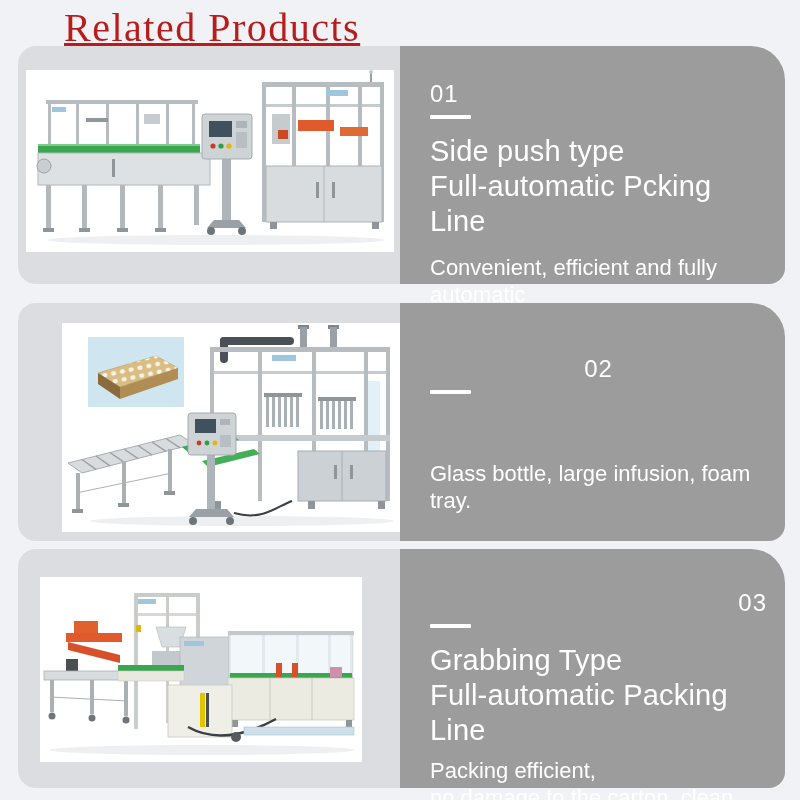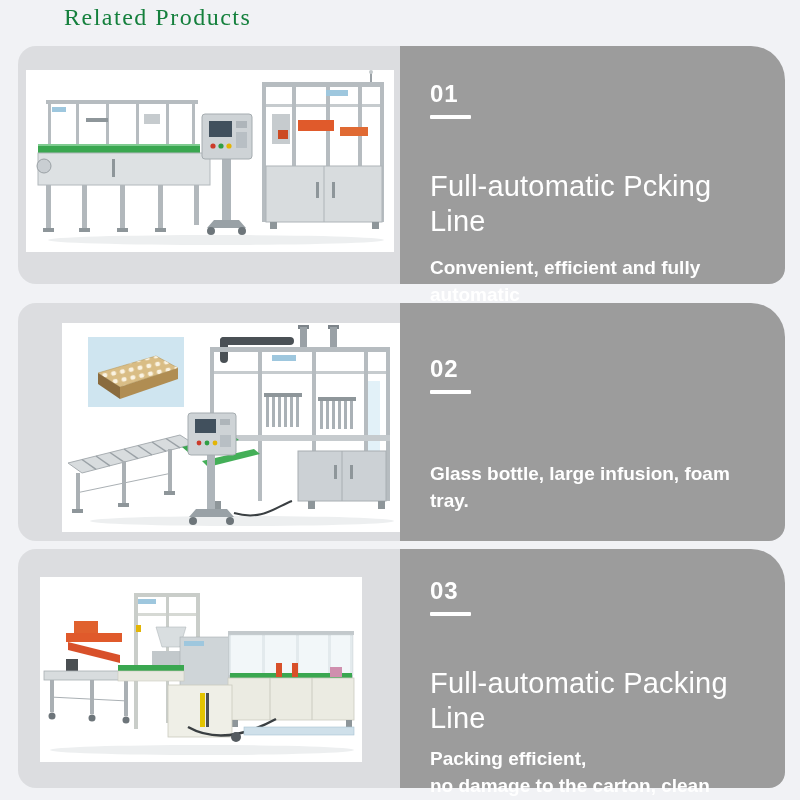--- a/index.html
+++ b/index.html
@@ -8,24 +8,25 @@
     background: #f1f2f5;
     font-family: "Liberation Sans", sans-serif;
     position: relative;
     overflow: hidden;
   }
   .section-title {
     position: absolute;
     left: 64px;
     top: 4px;
     font-family: "Liberation Serif", serif;
-    font-size: 24px;
+    font-size: 40px;
     font-weight: 400;
-    color: #15803d;
+    color: #b91c1c;
     letter-spacing: 1.5px;
+    text-decoration: underline;
   }
   .card {
     position: absolute;
     left: 18px;
     width: 767px;
     display: flex;
   }
   .row1 { top: 46px;  height: 238px; }
   .row2 { top: 303px; height: 238px; }
   .row3 { top: 549px; height: 239px; }
@@ -40,27 +41,27 @@
     background: #9c9c9c;
     border-radius: 0 34px 16px 0;
     padding: 0 18px 0 30px;
     color: #ffffff;
   }
   .img-box { position: absolute; background: #ffffff; }
   .row1 .img-box { left: 8px;  top: 24px; width: 368px; height: 182px; }
   .row2 .img-box { left: 44px; top: 20px; width: 338px; height: 209px; }
   .row3 .img-box { left: 22px; top: 28px; width: 322px; height: 185px; }
   .img-box svg { display: block; width: 100%; height: 100%; }
-  .num { font-size: 24px; font-weight: 700; letter-spacing: 1px; }
+  .num { font-size: 24px; font-weight: 400; letter-spacing: 1px; }
   .row1 .num { margin-top: 34px; }
-  .row2 .num { margin-top: 52px; }
-  .row3 .num { margin-top: 28px; }
+  .row2 .num { margin-top: 52px; text-align: center; }
+  .row3 .num { margin-top: 40px; text-align: right; }
   .rule { width: 41px; height: 4px; background: #ffffff; margin-top: 7px; border-radius: 1px; }
   .ptitle { font-size: 29px; font-weight: 400; line-height: 35px; margin-top: 15px; letter-spacing: 0.2px; }
-  .pdesc { font-size: 19px; font-weight: 700; line-height: 27px; margin-top: 15px; }
+  .pdesc { font-size: 22px; font-weight: 400; line-height: 27px; margin-top: 15px; }
   .row2 .pdesc { margin-top: 16px; }
   .row3 .pdesc { margin-top: 9px; }
 </style>
 </head>
 <body>
 
 <h1 class="section-title">Related Products</h1>
 
 <section class="card row1">
   <div class="card-left">
@@ -127,21 +128,21 @@
         <rect x="306" y="112" width="3" height="16" fill="#8e969a"></rect>
         <rect x="244" y="152" width="7" height="7" fill="#8e969a"></rect>
         <rect x="346" y="152" width="7" height="7" fill="#8e969a"></rect>
       </svg>
     </div>
   </div>
   <div class="card-right">
     <div class="num">01</div>
     <div class="rule"></div>
     <h2 class="ptitle">
-      <br>
+      <span>Side push type</span><br>
       <span>Full-automatic Pcking Line</span>
     </h2>
     <p class="pdesc">
       <span>Convenient, efficient and fully automatic</span>
     </p>
   </div>
 </section>
 
 <section class="card row2">
   <div class="card-left">
@@ -306,21 +307,21 @@
         <path d="M148 150 C 180 168, 214 154, 236 142" stroke="#3a3f42" stroke-width="2.5" fill="none"></path>
         <circle cx="196" cy="160" r="5" fill="#555b60"></circle>
         <rect x="204" y="150" width="110" height="8" fill="#cfe0ea" stroke="#a9c2d2" stroke-width="0.6"></rect>
       </svg>
     </div>
   </div>
   <div class="card-right">
     <div class="num">03</div>
     <div class="rule"></div>
     <h2 class="ptitle">
-      <br>
+      <span>Grabbing Type</span><br>
       <span>Full-automatic Packing Line</span>
     </h2>
     <p class="pdesc">
       <span>Packing efficient,</span><br>
       <span>no damage to the carton, clean</span>
     </p>
   </div>
 </section>
 
 </body></html>

